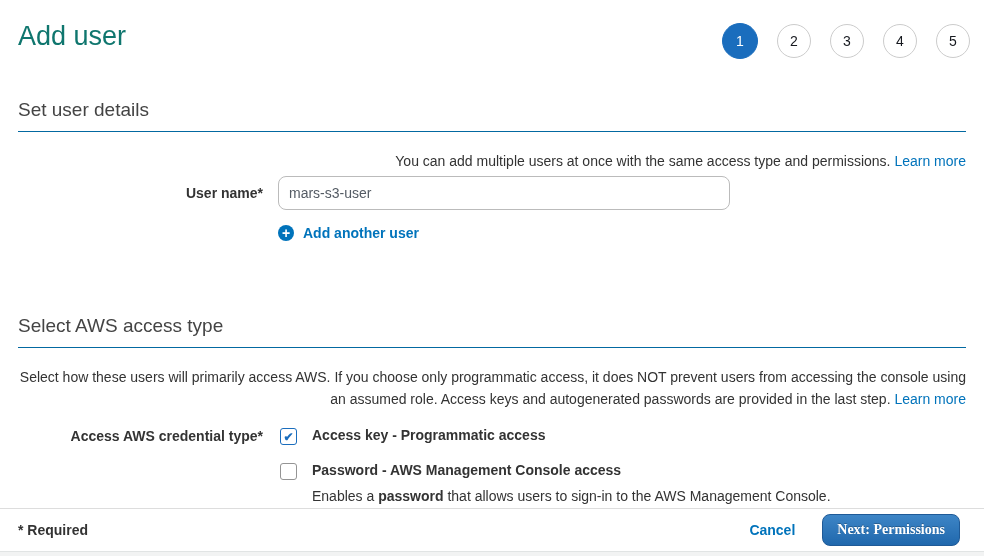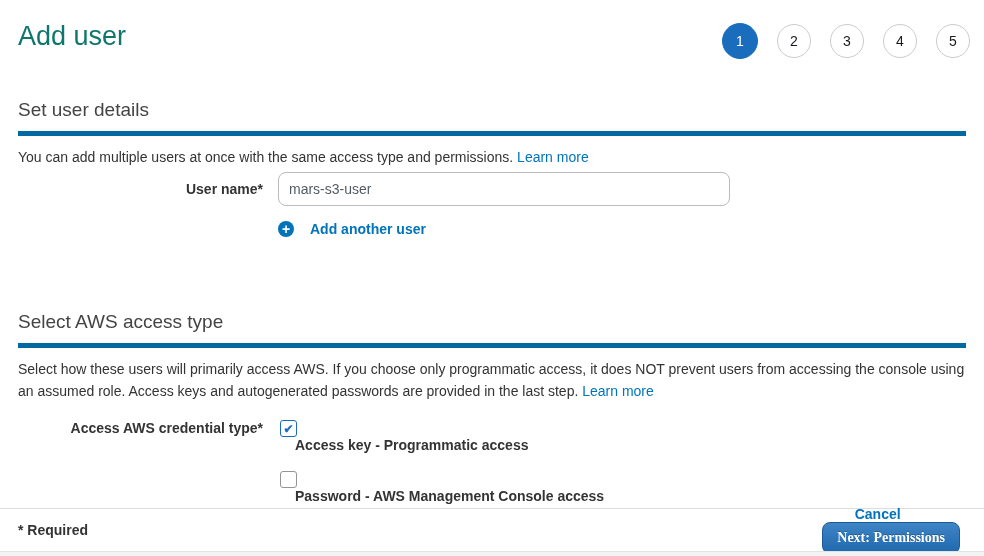--- a/index.html
+++ b/index.html
@@ -21,25 +21,25 @@
     border: 1px solid #ccc; background: #fff; color: #16191f;
     display: flex; align-items: center; justify-content: center;
     font-size: 14px;
   }
   .step.active { background: #1a6dbd; border-color: #1a6dbd; color: #fff; width: 36px; height: 36px; }
 
   
   .content { padding: 0 18px; }
   .section-heading {
     font-size: 19px; font-weight: 400; color: #444;
-    margin: 0; padding-bottom: 10px; border-bottom: 5px solid #0369a1;
+    margin: 0; padding-bottom: 10px; border-bottom: 1px solid #0369a1;
   }
   .sec1 { margin-top: 40px; }
   .sec2 { margin-top: 74px; }
-  .section-desc { margin-top: 10px; line-height: 22px; color: #333; }
+  .section-desc { margin-top: 18px; line-height: 22px; color: #333; text-align: right; }
   .link { color: #0073bb; text-decoration: none; cursor: pointer; }
 
   
   .form-row { display: flex; margin-top: 4px; }
   .form-label { width: 245px; text-align: right; font-weight: bold; color: #333; padding-top: 9px; flex: none; }
   .form-field { margin-left: 15px; }
   .text-input {
     width: 452px; height: 34px;
     border: 1px solid #bbb; border-radius: 8px;
     padding: 0 10px; font-size: 14px; color: #545b64;
@@ -47,27 +47,27 @@
     outline: none;
   }
   .add-user-row { margin-left: 260px; margin-top: 15px; display: flex; align-items: center; }
   .plus-icon {
     width: 16px; height: 16px; border-radius: 50%;
     background: #0073bb; color: #fff; flex: none;
     display: flex; align-items: center; justify-content: center;
     font-size: 14px; font-weight: bold; line-height: 1;
     padding-bottom: 1px;
   }
-  .add-user-label { margin-left: 16px; color: #0073bb; font-weight: bold; }
+  .add-user-label { margin-left: 9px; color: #0073bb; font-weight: bold; }
 
   
   .cred-row { display: flex; margin-top: 17px; }
   .cred-label { width: 245px; text-align: right; font-weight: bold; color: #333; padding-top: 1px; flex: none; }
   .cred-options { margin-left: 17px; }
-  .option { display: flex; flex-direction: column; }
+  .option { display: flex; }
   .option + .option { margin-top: 17px; }
   .checkbox {
     width: 17px; height: 17px; border-radius: 3px;
     border: 1px solid #949494; background: #fff; flex: none; margin-top: 1px;
     display: flex; align-items: center; justify-content: center;
     cursor: pointer;
   }
   .checkbox.checked { border-color: #1a6dbd; }
   .checkbox.checked::after { content: "✔"; color: #1a6dbd; font-size: 12px; font-weight: bold; }
   .option-body { margin-left: 15px; }
@@ -75,21 +75,21 @@
   .option-desc { margin-top: 7px; line-height: 22px; max-width: 545px; color: #333; }
   .b { font-weight: bold; }
 
   
   .footer {
     position: absolute; left: 0; right: 0; bottom: 5px; height: 43px;
     border-top: 1px solid #ddd; background: #fff;
     display: flex; align-items: center; padding: 0 24px 0 18px;
   }
   .required-note { font-weight: bold; color: #333; }
-  .footer-actions { margin-left: auto; display: flex; align-items: center; flex-direction: column; }
+  .footer-actions { margin-left: auto; display: flex; align-items: center; }
   .cancel-link { color: #0073bb; font-weight: bold; cursor: pointer; }
   .next-btn {
     margin-left: 27px;
     background: linear-gradient(#3d85c6, #2068ad);
     border: 1px solid #1f5a97; border-radius: 8px;
     color: #fff; font-weight: bold; font-size: 14px;
     font-family: Liberation Serif, serif;
     padding: 7px 14px; cursor: pointer;
     text-shadow: 0 -1px 0 rgba(0,0,0,0.25);
   }

